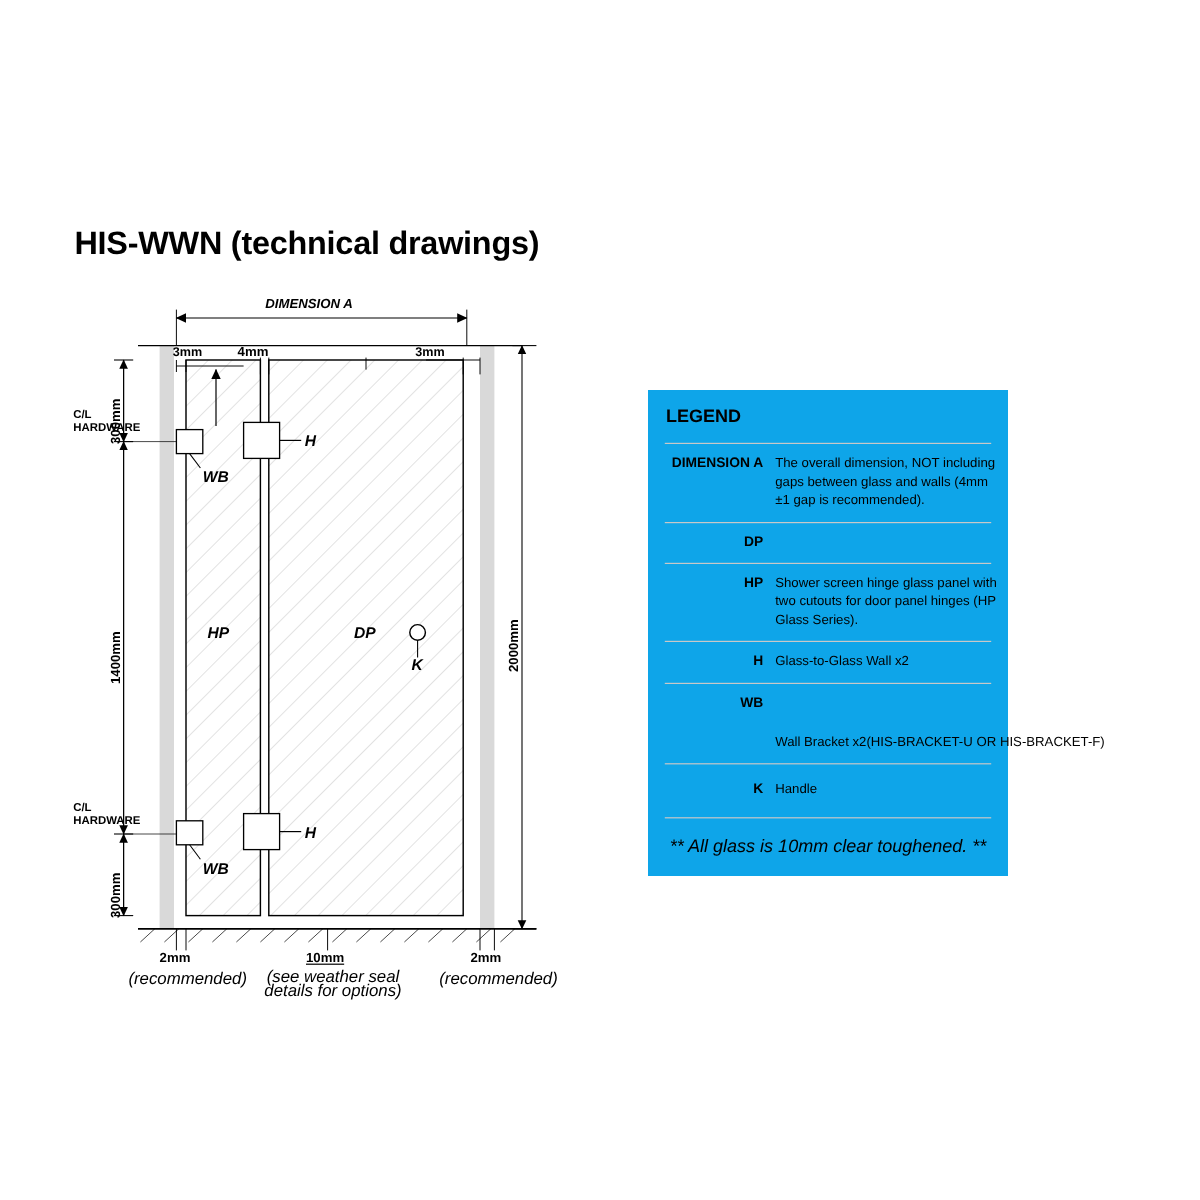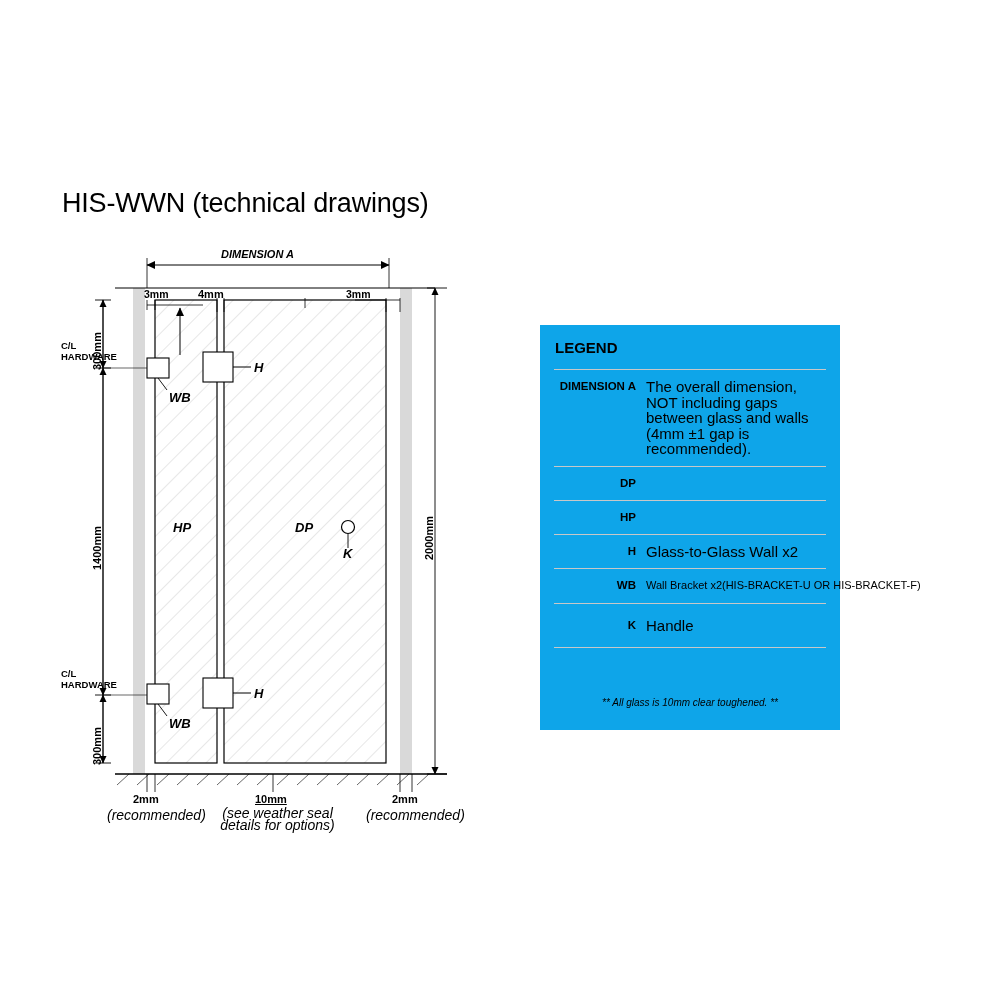--- a/index.html
+++ b/index.html
@@ -6,21 +6,21 @@
   body{
     width:1000px;height:1000px;
     background:#ffffff;
     font-family:"Liberation Sans", sans-serif;
     color:#000;
     position:relative;
     overflow:hidden;
   }
   .title{
     position:absolute;left:62px;top:188px;
-    font-size:27px;font-weight:normal;letter-spacing:-0.2px;
+    font-size:27px;font-weight:bold;letter-spacing:-0.2px;
   }
 
   
   #drawing{position:absolute;left:55px;top:240px;width:460px;height:600px;}
 
   .lbl{position:absolute;font-size:11px;font-weight:bold;white-space:nowrap;}
   .lbl-i{position:absolute;font-size:11px;font-style:italic;font-weight:bold;white-space:nowrap;}
   .lbl-it{position:absolute;font-size:14px;font-style:italic;white-space:nowrap;text-align:center;}
   .vert{transform-origin:0 0;}
 
@@ -32,26 +32,26 @@
   .legend-title{
     position:absolute;left:15px;top:14px;font-size:15px;font-weight:bold;
   }
   .legend-rows{position:absolute;left:0;top:44px;width:300px;}
   .lrow{display:flex;align-items:flex-start;padding:9px 0 9px 0;}
   .lrow .key{
     width:96px;min-width:96px;text-align:right;padding-right:10px;
     font-size:11.5px;font-weight:bold;line-height:15px;
   }
   .lrow .val{
-    font-size:15px;line-height:15.5px;padding-right:8px;
+    font-size:11px;line-height:15.5px;padding-right:8px;
   }
   .sep{height:1px;background:#c8c8c8;margin:0 14px;}
   .footnote{
     position:absolute;left:0;top:372px;width:300px;text-align:center;
-    font-size:10px;font-style:italic;
+    font-size:15px;font-style:italic;
   }
 </style>
 </head>
 <body>
 
 <div class="title">HIS-WWN (technical drawings)</div>
 
 <div id="drawing">
 
   <svg width="460" height="600" viewBox="0 0 460 600">
@@ -201,32 +201,33 @@
     </div>
     <div class="sep"></div>
 
     <div class="lrow">
       <div class="key">DP</div>
     </div>
     <div class="sep"></div>
 
     <div class="lrow">
       <div class="key">HP</div>
+      <div class="val">Shower screen hinge glass panel with two cutouts for door panel hinges (HP Glass Series).</div>
     </div>
     <div class="sep"></div>
 
     <div class="lrow">
       <div class="key">H</div>
       <div class="val">Glass-to-Glass Wall x2</div>
     </div>
     <div class="sep"></div>
 
     <div class="lrow">
       <div class="key">WB</div>
-      <div class="val" style="font-size:11px;white-space:nowrap;">Wall Bracket x2(HIS-BRACKET-U OR HIS-BRACKET-F)</div>
+      <div class="val" style="font-size:11px;white-space:nowrap;margin-top:33px;">Wall Bracket x2(HIS-BRACKET-U OR HIS-BRACKET-F)</div>
     </div>
     <div class="sep"></div>
 
     <div class="lrow" style="padding-top:14px;padding-bottom:14px;">
       <div class="key">K</div>
       <div class="val">Handle</div>
     </div>
     <div class="sep"></div>
   </div>
 

